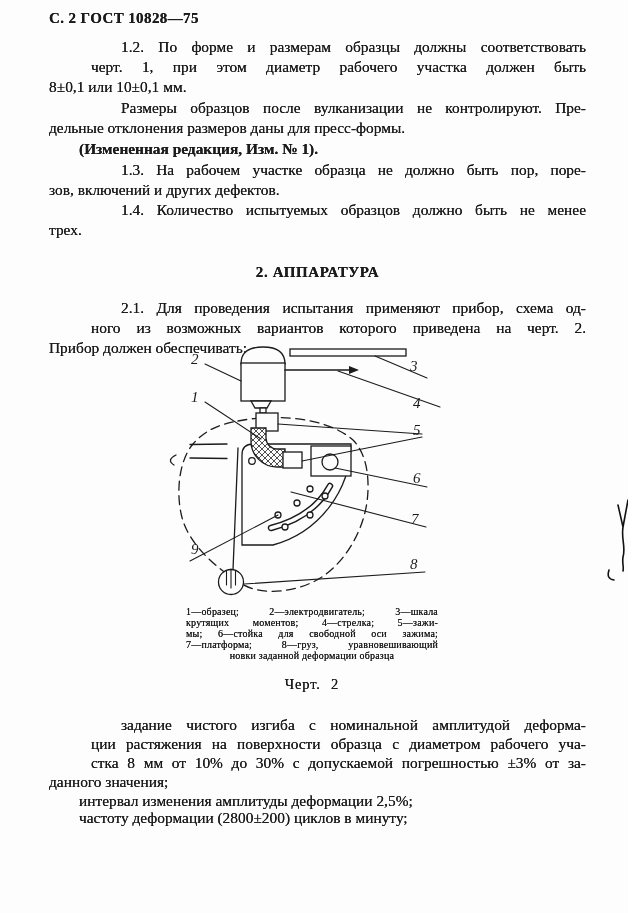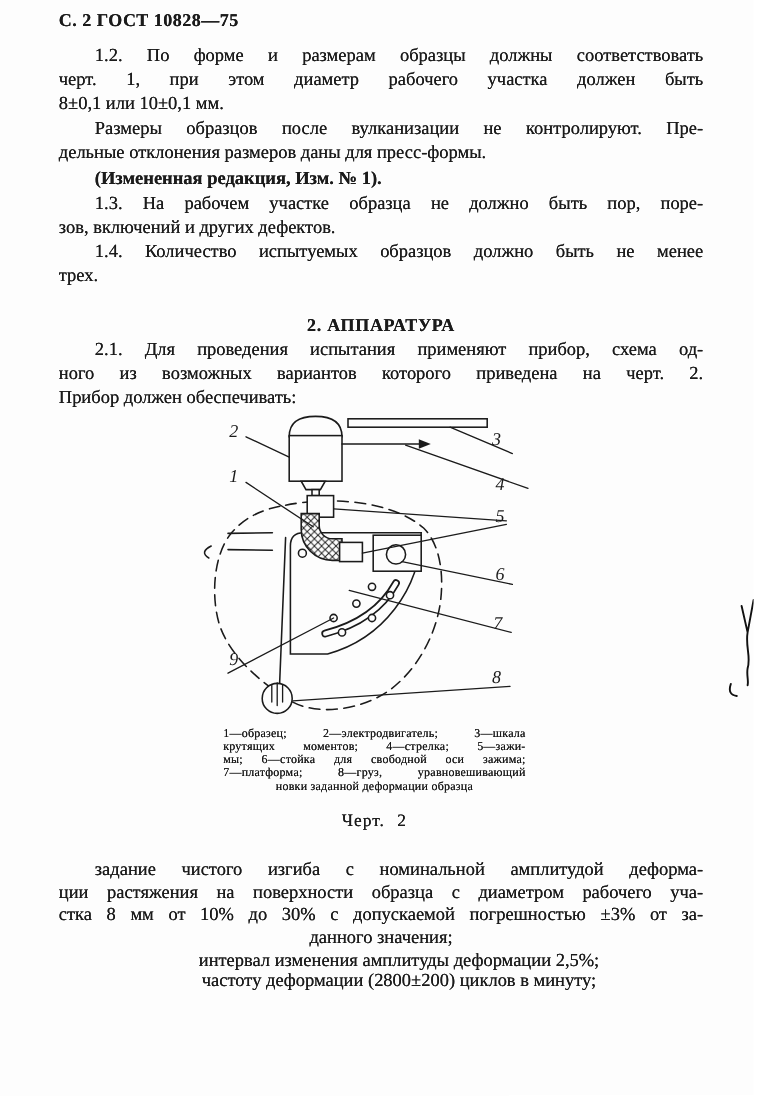--- a/index.html
+++ b/index.html
@@ -9,24 +9,24 @@
   }
   .hdr{
     position:absolute;left:49px;top:10px;font-size:15px;font-weight:bold;
     letter-spacing:.4px;text-shadow:0 0 .4px #1b1b1b;
   }
   .col{position:absolute;left:49px;width:537px;}
   .line{
     font-size:15.4px;line-height:20px;text-shadow:0 0 .4px #1b1b1b;
     white-space:nowrap;
   }
-  .j{text-align:justify;text-align-last:justify;white-space:normal;}
+  .j{text-align:justify;text-align-last:justify;white-space:normal;margin-left:42px;}
   .ind{text-indent:30px;}
   .bold{font-weight:bold;}
-  .tight .line{line-height:19px;text-align:center;}
+  .tight .line{line-height:19px;}
   .sect{
     position:absolute;left:49px;width:537px;text-align:center;
     font-size:15px;font-weight:bold;letter-spacing:.6px;text-shadow:0 0 .4px #1b1b1b;
   }
   .cap{position:absolute;left:186px;width:252px;}
   .capline{
     font-size:10px;line-height:10.9px;letter-spacing:.2px;
     text-align:justify;text-align-last:justify;text-shadow:0 0 .3px #1b1b1b;
   }
   .capline.lastcap{text-align:center;text-align-last:center;}
@@ -60,21 +60,21 @@
 
   <div class="col" style="top:160px">
     <div class="line j ind">1.3. На рабочем участке образца не должно быть пор, поре-</div>
     <div class="line">зов, включений и других дефектов.</div>
     <div class="line j ind">1.4. Количество испытуемых образцов должно быть не менее</div>
     <div class="line">трех.</div>
   </div>
 
   <div class="sect" style="top:264px">2. АППАРАТУРА</div>
 
-  <div class="col" style="top:282px">
+  <div class="col" style="top:298px">
     <div class="line j ind">2.1. Для проведения испытания применяют прибор, схема од-</div>
     <div class="line j">ного из возможных вариантов которого приведена на черт. 2.</div>
     <div class="line">Прибор должен обеспечивать:</div>
   </div>
 
   <svg width="280" height="256" viewBox="0 0 280 256" style="position:absolute;left:163px;top:344px">
     <defs>
       <pattern id="xh" width="6" height="6" patternUnits="userSpaceOnUse">
         <rect width="6" height="6" fill="#fdfdfd"></rect>
         <path d="M0,0 L6,6 M6,0 L0,6" stroke="#222" stroke-width="0.8" fill="none"></path>

